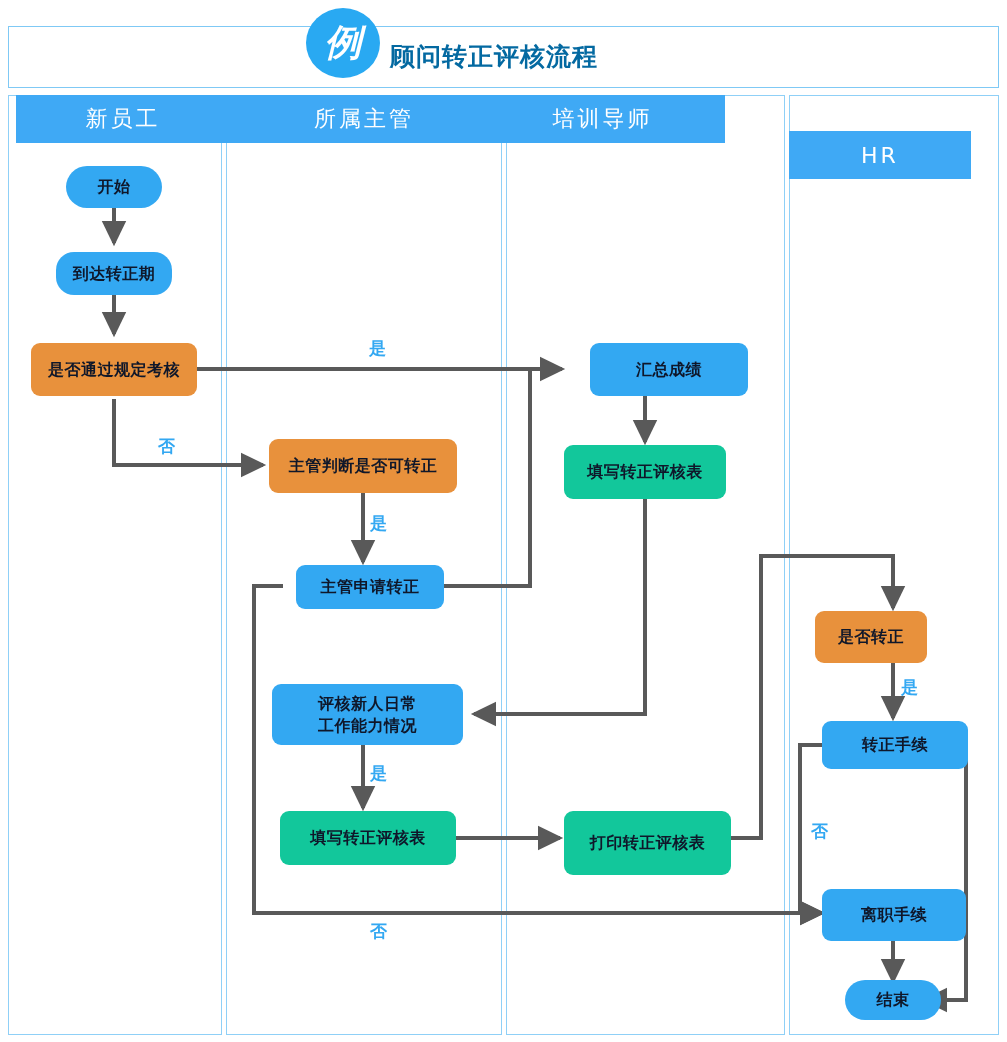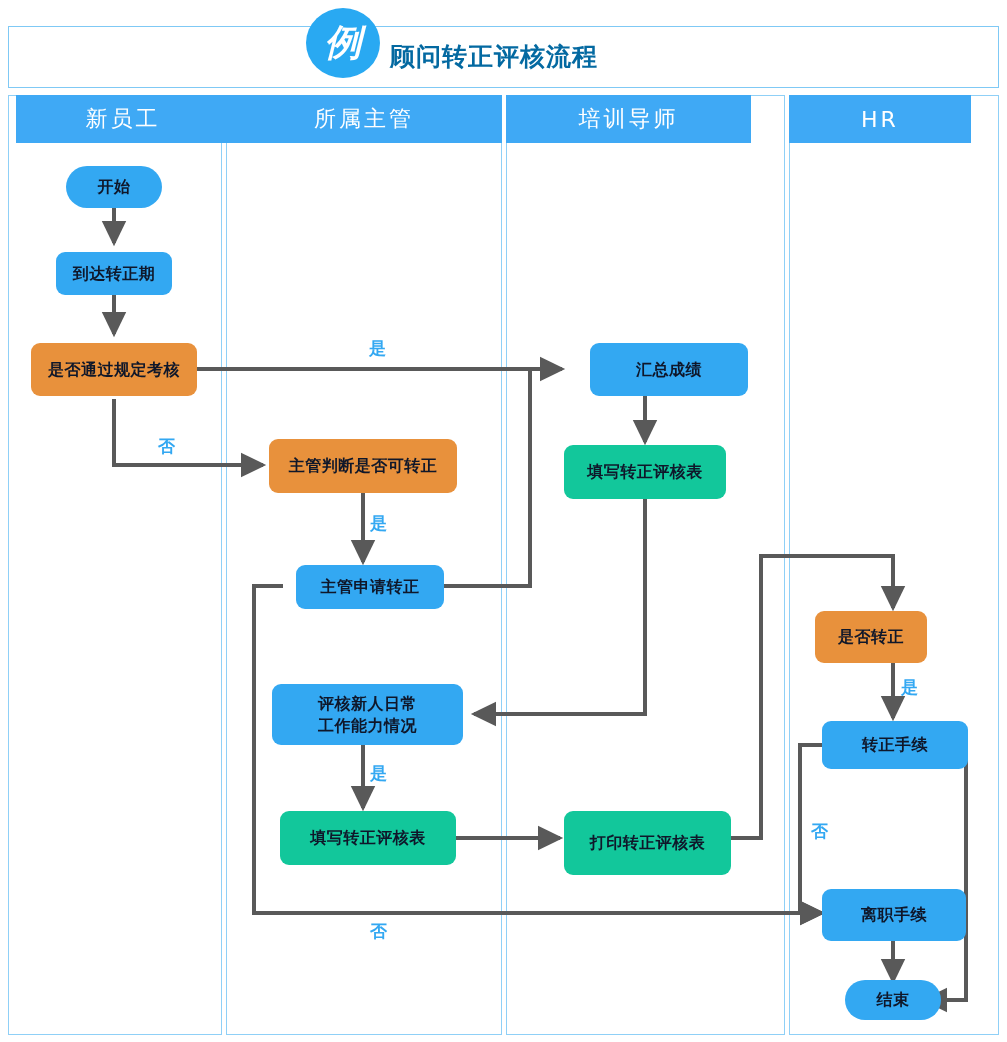--- a/index.html
+++ b/index.html
@@ -71,24 +71,24 @@
   <div class="lane" style="left:226px;width:276px;"></div>
   <div class="lane" style="left:506px;width:279px;"></div>
   <div class="lane" style="left:789px;width:210px;"></div>
 
   <div class="lane-head" style="left:8px;width:214px;margin-left:8px;">
       <span>新员工</span>
     </div>
   <div class="lane-head" style="left:226px;width:276px;">
       <span>所属主管</span>
     </div>
-  <div class="lane-head" style="left:506px;width:245px;">
+  <div class="lane-head" style="left:480px;width:245px;">
       <span>培训导师</span>
     </div>
-  <div class="lane-head" style="left:789px;width:182px;">
+  <div class="lane-head" style="left:789px;width:182px;margin-top:36px;">
       <span>HR</span>
     </div>
 
   <svg class="conn" viewBox="0 0 1007 1042">
     <defs>
       <marker id="ah" markerWidth="7" markerHeight="7" refX="5.6" refY="3.5" orient="auto" markerUnits="strokeWidth">
         <path d="M0,0.4 L6.4,3.5 L0,6.6 z" fill="#595959"></path>
       </marker>
     </defs>
 
@@ -119,21 +119,21 @@
     <path class="ln" d="M966,745 L966,1000 L925,1000" marker-end="url(#ah)"></path>
 
     <path class="ln" d="M822,745 L800,745 L800,913 L822,913" marker-end="url(#ah)"></path>
 
     <path class="ln" d="M283,586 L254,586 L254,913 L822,913" marker-end="url(#ah)"></path>
 
     <path class="ln" d="M893,941 L893,981" marker-end="url(#ah)"></path>
   </svg>
 
   <div class="node blue pill" style="left:66px;top:166px;width:96px;height:42px;">开始</div>
-  <div class="node blue" style="left:56px;top:252px;width:116px;height:43px;">到达转正期</div>
+  <div class="node blue" style="left:56px;top:252px;width:116px;height:43px;border-radius:18px;">到达转正期</div>
   <div class="node orange" style="left:269px;top:439px;width:188px;height:54px;">主管判断是否可转正</div>
 
   <div class="node orange" style="left:31px;top:343px;width:166px;height:53px;">是否通过规定考核</div>
   <div class="node blue" style="left:296px;top:565px;width:148px;height:44px;">主管申请转正</div>
   <div class="node blue" style="left:272px;top:684px;width:191px;height:61px;white-space:pre-line;"><span style="white-space:pre-line;">评核新人日常
 工作能力情况</span></div>
   <div class="node green" style="left:280px;top:811px;width:176px;height:54px;">填写转正评核表</div>
 
   <div class="node blue" style="left:566px;top:343px;width:158px;height:53px;margin-left:24px;">汇总成绩</div>
   <div class="node green" style="left:564px;top:445px;width:162px;height:54px;">填写转正评核表</div>

